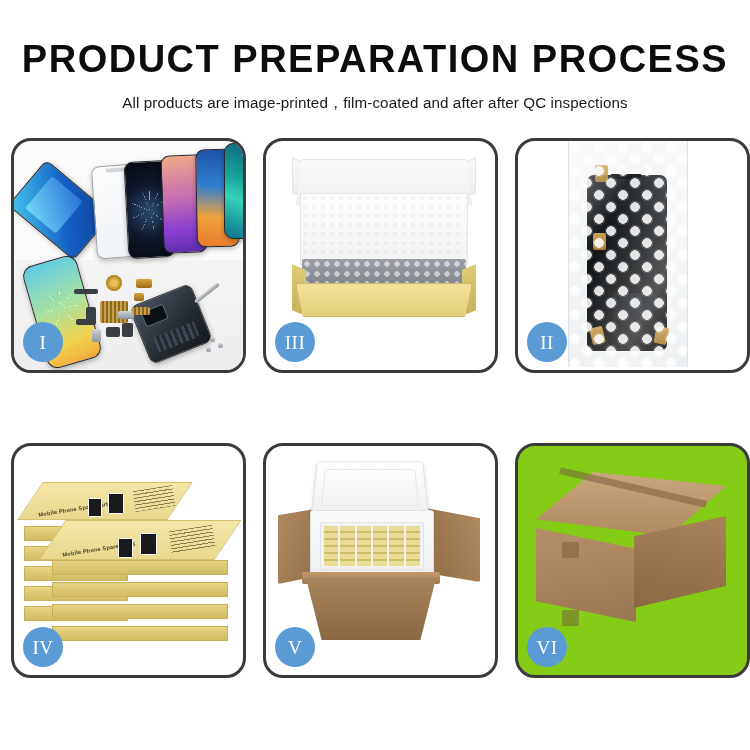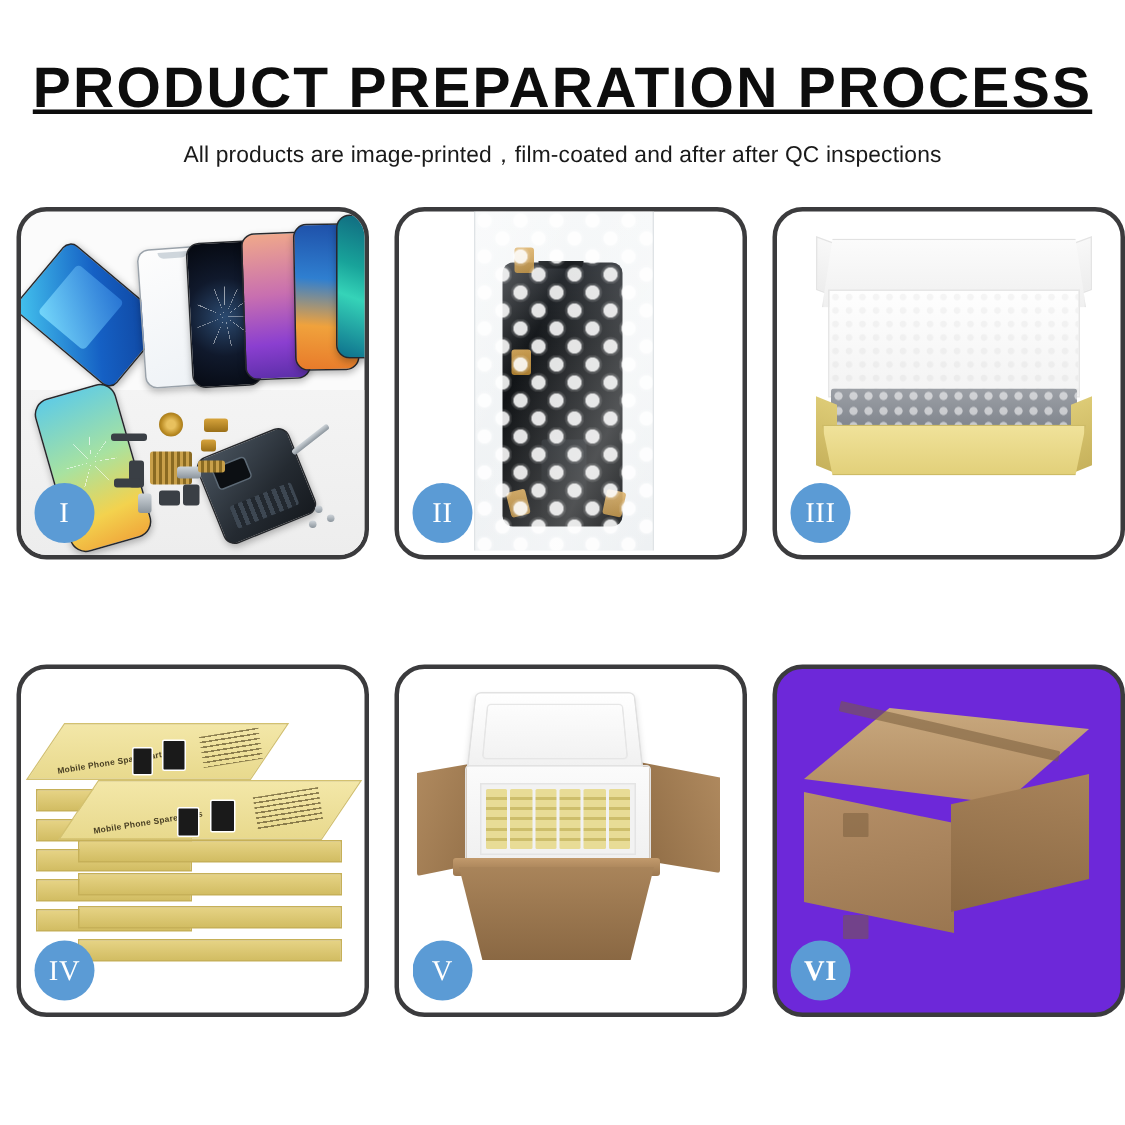--- a/index.html
+++ b/index.html
@@ -8,21 +8,21 @@
     background:#ffffff;
     font-family:"Liberation Sans", sans-serif;
     overflow:hidden;
   }
   .page { position:relative; width:750px; height:750px; background:#fff; }
 
   
   .header { padding-top:40px; text-align:center; }
   .title {
     font-size:38px; font-weight:700; letter-spacing:1.5px;
-    color:#0d0d0d; line-height:1.05; white-space:nowrap;text-decoration:underline;
+    color:#0d0d0d; line-height:1.05; white-space:nowrap;
   }
   .subtitle {
     margin-top:13px; font-size:15.2px; font-weight:400;
     color:#1a1a1a; letter-spacing:.1px; white-space:nowrap;
   }
 
   
   .grid {
     position:absolute; left:11px; top:138px;
     width:728px;
@@ -310,21 +310,21 @@
     background:#f2f2f2; border:1px solid #e4e4e4;
     display:flex; gap:2px; padding:3px; overflow:hidden;
   }
   .p5 .inner .col {
     flex:1;
     background:repeating-linear-gradient(180deg,#e8dc96 0 5px,#cdbe6b 5px 7px);
     border-radius:1px;
   }
 
   
-  .p6 { background:#6d28d9;font-weight:bold; }
+  .p6 { background:#84cc16; }
   .p6 .top {
     position:absolute; left:18px; top:26px; width:190px; height:64px;
     background:linear-gradient(#c8a87e,#b08a5f);
     clip-path:polygon(30% 0,100% 22%,70% 100%,0 74%);
   }
   .p6 .front {
     position:absolute; left:18px; top:82px; width:100px; height:94px;
     background:linear-gradient(170deg,#b69068,#9a7650);
     clip-path:polygon(0 0,100% 22%,100% 100%,0 78%);
   }
@@ -380,49 +380,49 @@
         <div class="part silver" style="left:104px;top:170px;width:16px;height:8px;"></div>
         <div class="part chip" style="left:118px;top:166px;width:18px;height:8px;"></div>
         <div class="part silver" style="left:196px;top:196px;width:5px;height:5px;border-radius:50%;"></div>
         <div class="part silver" style="left:204px;top:202px;width:5px;height:5px;border-radius:50%;"></div>
         <div class="part silver" style="left:192px;top:206px;width:5px;height:5px;border-radius:50%;"></div>
         <div class="part silver" style="left:178px;top:150px;width:30px;height:4px;transform:rotate(-38deg);"></div>
       </div>
       <div class="badge">I</div>
     </div>
 
+    <div class="panel p3">
+      <div class="scene">
+        <div class="lidflapL"></div>
+        <div class="lidflapL lidflapR"></div>
+        <div class="lidback"></div>
+        <div class="foam"></div>
+        <div class="grey"></div>
+        <div class="boxside"></div>
+        <div class="boxside r"></div>
+        <div class="boxfront"></div>
+      </div>
+      <div class="badge">III</div>
+    </div>
+
     <div class="panel p2">
       <div class="scene">
         <div class="bag">
           <div class="screen">
             <div class="flex"></div>
           </div>
           <div class="tape" style="left:26px;top:24px;"></div>
           <div class="tape" style="left:24px;top:92px;"></div>
           <div class="tape" style="left:22px;top:186px;transform:rotate(-14deg);"></div>
           <div class="tape" style="left:86px;top:186px;transform:rotate(12deg);"></div>
           <div class="bubbles"></div>
           <div class="sheen"></div>
         </div>
       </div>
       <div class="badge">II</div>
-    </div>
-
-    <div class="panel p3">
-      <div class="scene">
-        <div class="lidflapL"></div>
-        <div class="lidflapL lidflapR"></div>
-        <div class="lidback"></div>
-        <div class="foam"></div>
-        <div class="grey"></div>
-        <div class="boxside"></div>
-        <div class="boxside r"></div>
-        <div class="boxfront"></div>
-      </div>
-      <div class="badge">III</div>
     </div>
 
     <div class="panel p4">
       <div class="scene">
         <div class="stack">
 
           <div class="bx" style="left:2px;top:62px;width:104px;">
               <div class="side"></div>
             </div>
           <div class="bx" style="left:2px;top:82px;width:104px;">

